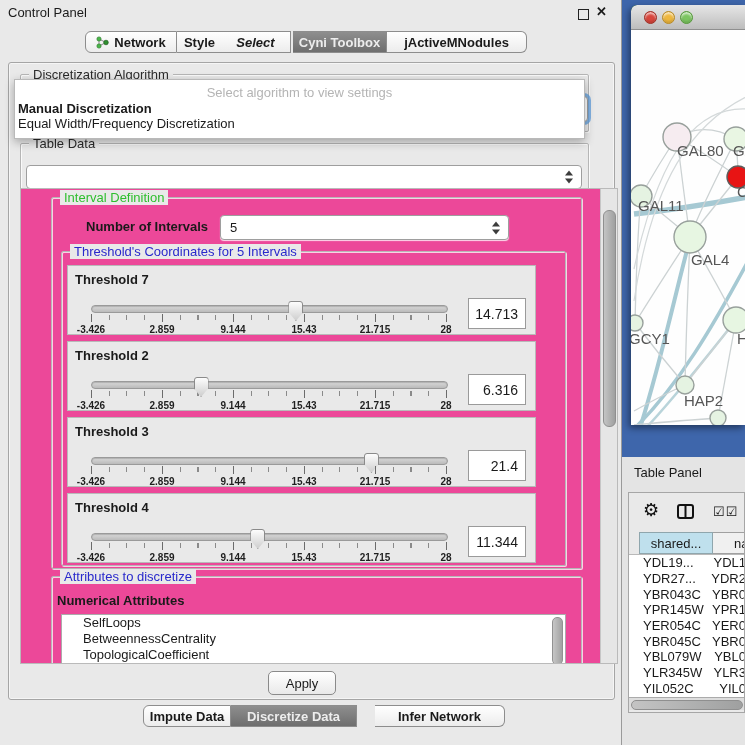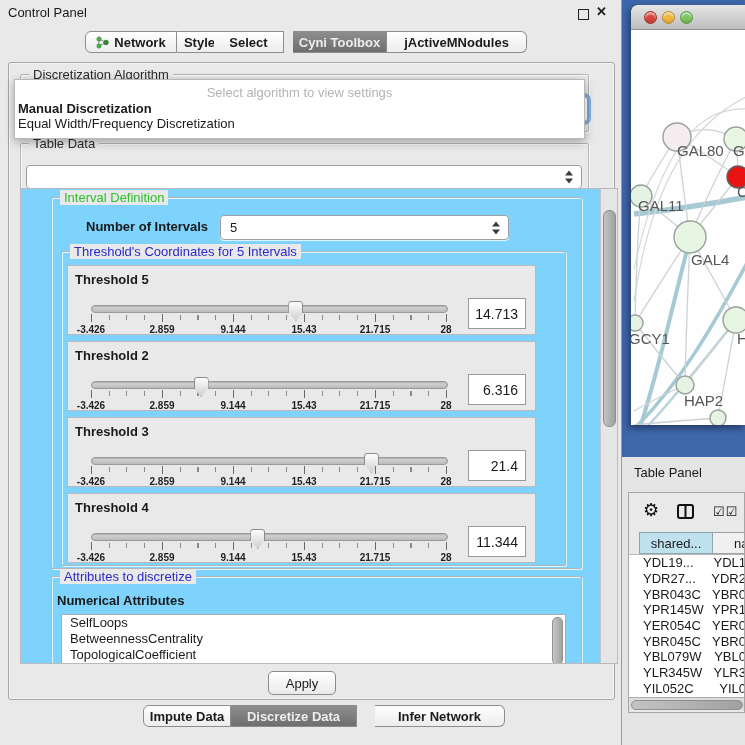--- a/index.html
+++ b/index.html
@@ -55,21 +55,21 @@
          border:1px solid #B9B9B9;box-shadow:0 3px 9px rgba(0,0,0,.3);z-index:60;}
   .popup .prompt{position:absolute;left:0;right:0;top:5px;text-align:center;
                  color:#B4B4B4;font-size:13px;}
   .popup .opt{position:absolute;left:2px;right:2px;height:15px;font-size:13px;
               padding-left:1px;white-space:nowrap;}
   .popup .opt.b{font-weight:bold;top:21px;}
   .popup .opt.n{top:36px;}
 
   
   .scrollpane{position:absolute;left:20px;top:188px;width:598px;height:476px;
-              border:1px solid #BABABA;box-sizing:border-box;overflow:hidden;background:#7dd3fc;}
+              border:1px solid #BABABA;box-sizing:border-box;overflow:hidden;background:#ec4899;}
   .vsb{position:absolute;right:0;top:0;bottom:0;width:16px;background:#E6E6E6;
        border-left:1px solid #C6C6C6;}
   .vsb .thumb,.hthumb{background:linear-gradient(90deg,#C4C4C4,#9FA0A0);border-radius:6px;}
   .vsb .thumb{position:absolute;left:2px;width:11px;top:21px;height:215px;border:1px solid #8F8F8F;}
 
   
   .th-row{position:absolute;left:46px;width:469px;height:70px;border:1px solid #B9B9B9;
           background:#E9E9E9;box-sizing:border-box;}
   .th-row .lbl{position:absolute;left:7px;top:6px;font-size:13px;font-weight:bold;}
   .sliderzone{position:absolute;left:23px;top:36px;width:355px;height:34px;}
@@ -155,21 +155,21 @@
             <line x1="3" y1="3" x2="3" y2="10" stroke="#8A8A8A" stroke-width="1"></line>
             <circle cx="3" cy="3" r="2.1" fill="#49B749" stroke="#2E7D2E" stroke-width=".7"></circle>
             <circle cx="3" cy="10" r="2.1" fill="#49B749" stroke="#2E7D2E" stroke-width=".7"></circle>
             <circle cx="10" cy="6.5" r="2.3" fill="#2F8F2F" stroke="#1F5F1F" stroke-width=".7"></circle>
           </svg></span>
       <span>Network</span>
     </div>
     <div class="seg" style="left:177px;top:31px;width:46px;">
       <span>Style</span>
     </div>
-    <div class="seg" style="left:214px;top:31px;width:70px;">
+    <div class="seg" style="left:221px;top:31px;width:70px;font-style:italic;">
       <span>Select</span>
     </div>
     <div class="seg sel" style="left:293px;top:31px;width:94px;">
       <span>Cyni Toolbox</span>
     </div>
     <div class="seg last" style="left:387px;top:31px;width:140px;">
       <span>jActiveMNodules</span>
     </div>
 
     <div class="main-panel"></div>
@@ -212,21 +212,21 @@
             <i class="up"></i>
             <i class="dn"></i>
           </span>
       </div>
 
       <div class="grp" style="left:40px;top:62px;width:505px;height:315px;">
         <span class="grp-title t-blue">Threshold's Coordinates for 5 Intervals</span>
       </div>
 
       <div class="th-row" style="top:76px;">
-        <span class="lbl">Threshold 5</span>
+        <span class="lbl">Threshold 7</span>
         <div class="sliderzone">
           <div class="track"></div>
           <div class="ticks"></div>
           <div class="thumb-sl" style="left: calc(57.72% - 7.5px);"></div>
         <span class="majortick" style="left: 0%;"></span>
             <span class="ticklabel" style="left: 0%;">-3.426</span>
             <span class="majortick" style="left: 20%;"></span>
             <span class="ticklabel" style="left: 20%;">2.859</span>
             <span class="majortick" style="left: 40%;"></span>
             <span class="ticklabel" style="left: 40%;">9.144</span>
@@ -303,21 +303,21 @@
             <span class="majortick" style="left: 100%;"></span>
             <span class="ticklabel" style="left: 100%;">28</span>
           </div>
         <div class="val">11.344</div>
       </div>
 
       <div class="grp" style="left:30px;top:387px;width:531px;height:95px;">
         <span class="grp-title t-blue">Attributes to discretize</span>
       </div>
       <div class="attr-label" style="left:36px;top:404px;">Numerical Attributes</div>
-      <div class="list" style="left:40px;top:425px;width:505px;height:51px;">
+      <div class="list" style="left:40px;top:425px;width:505px;height:51px;padding-left:13px;">
         <div class="list-inner">
             <div class="item">SelfLoops</div>
             <div class="item">BetweennessCentrality</div>
             <div class="item">TopologicalCoefficient</div>
           </div>
         <div class="lthumb"></div>
       </div>
 
       <div class="vsb">
         <div class="thumb"></div>

